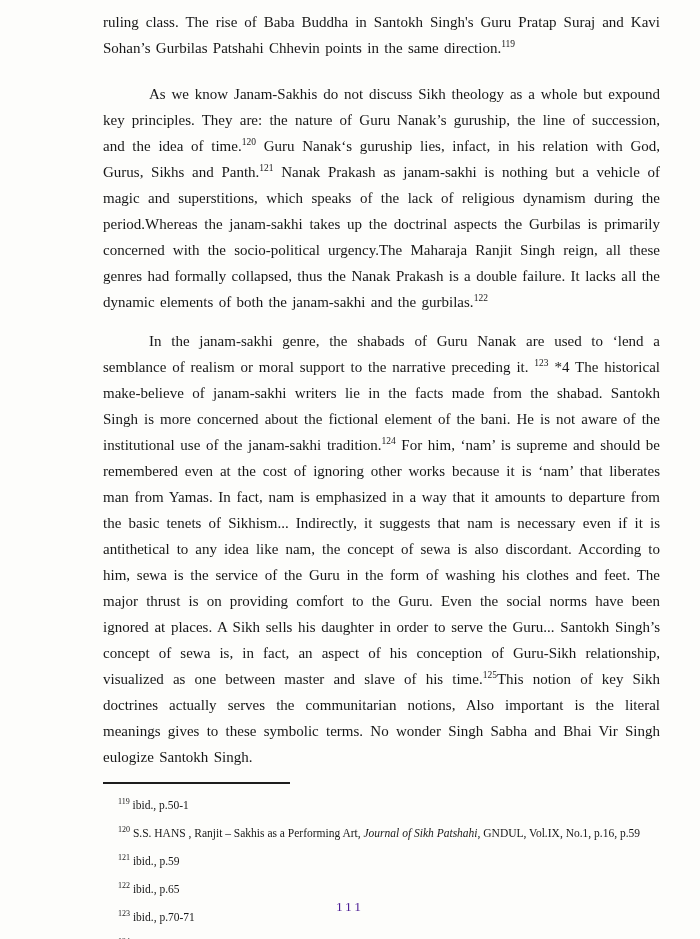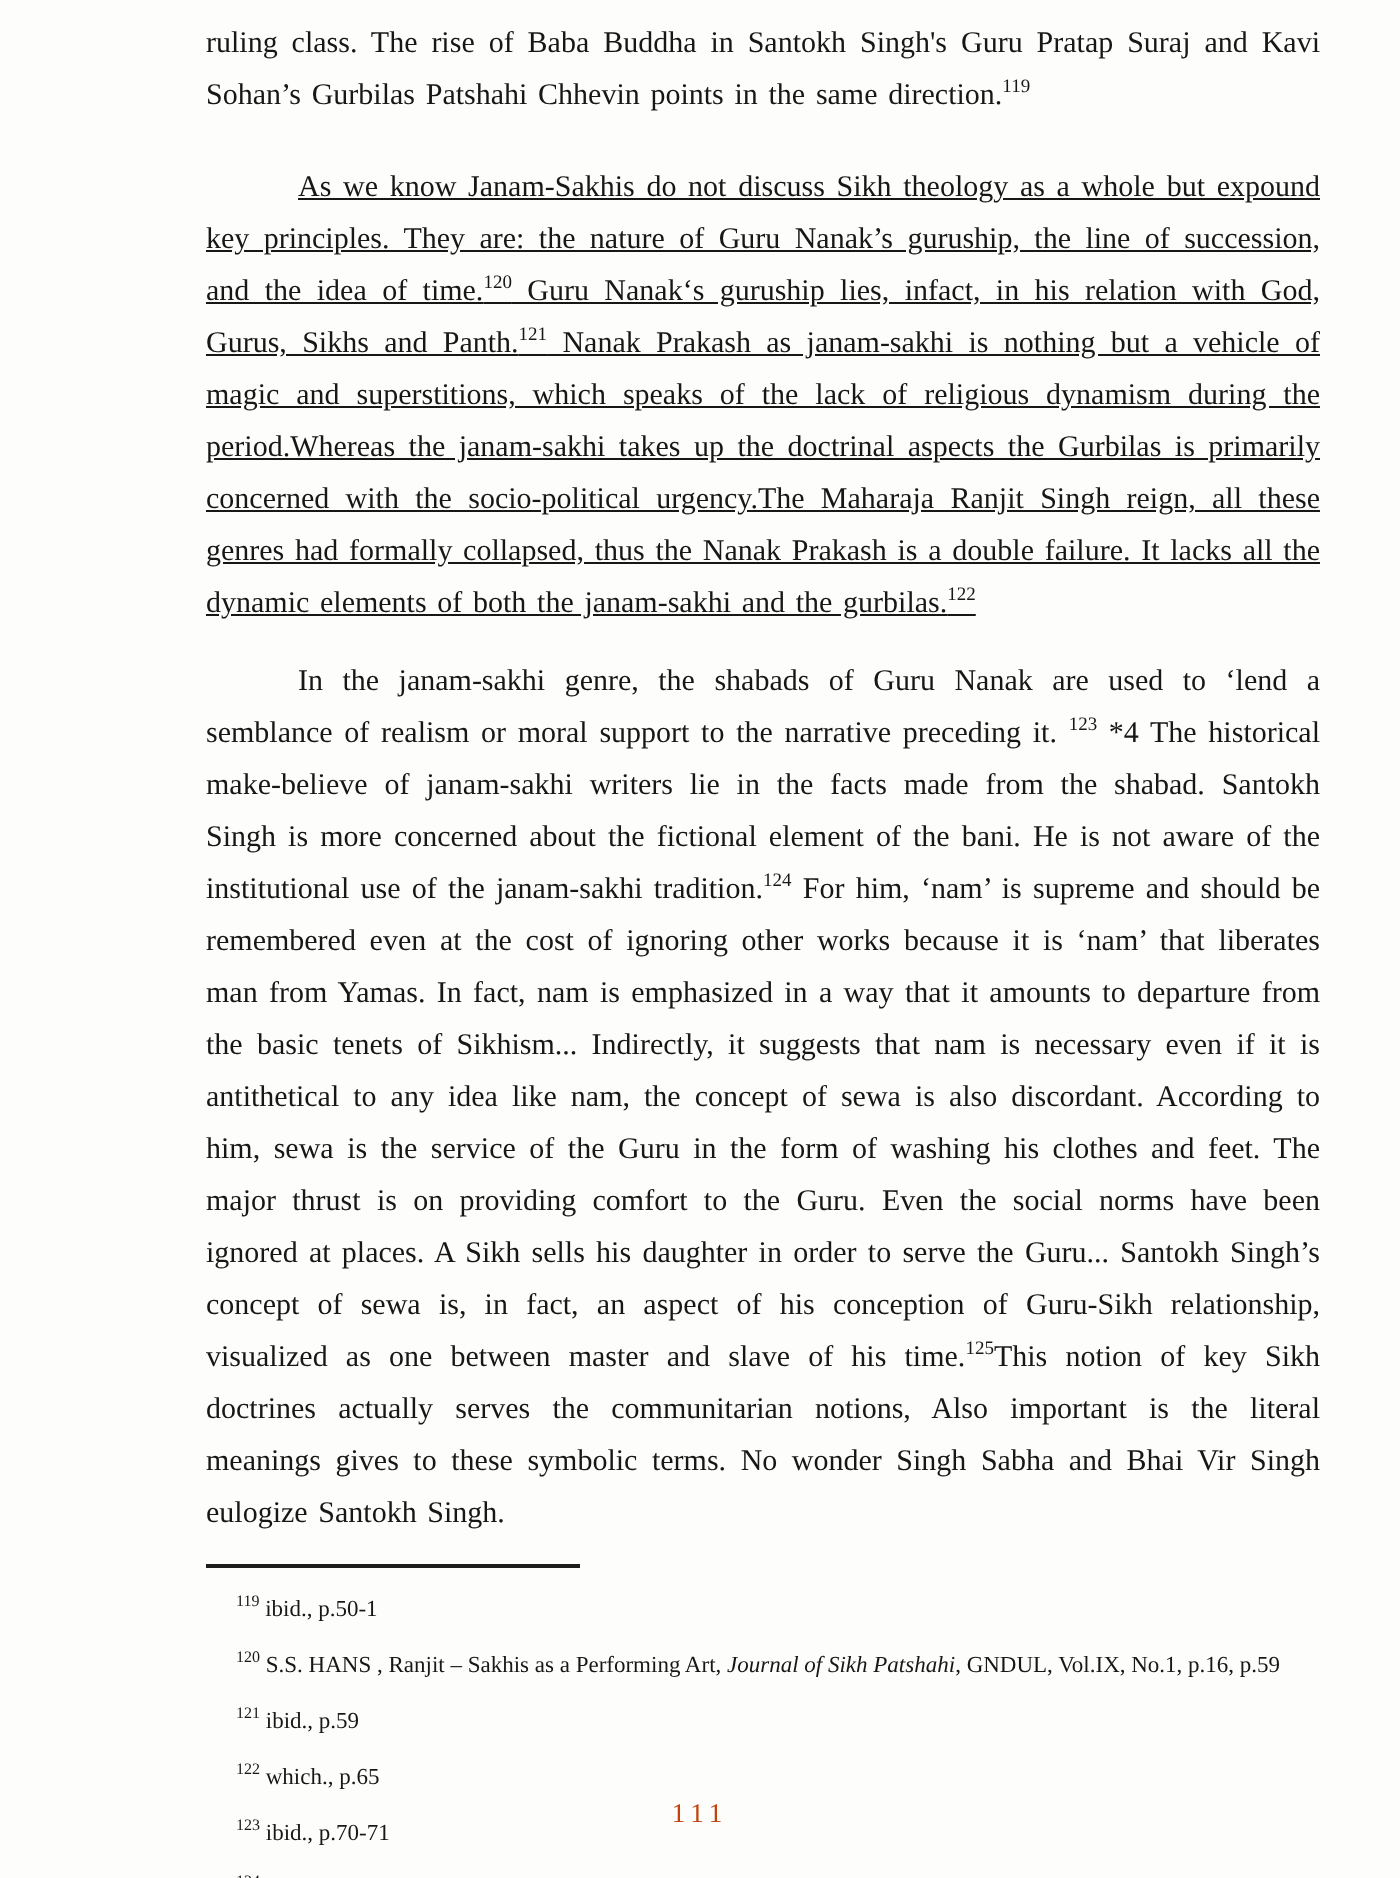--- a/index.html
+++ b/index.html
@@ -28,21 +28,21 @@
   .para {
     font-size: 15px;
     line-height: 26px;
     text-align: justify;
     word-spacing: 1.6px;
     margin: 0;
   }
   .para.indent {
     text-indent: 46px;
   }
-  #paragraphs .para:nth-child(2) { margin-top: 20px; text-decoration: underline; }
+  #paragraphs .para:nth-child(2) { margin-top: 20px; }
   #paragraphs .para:nth-child(3) { margin-top: 13px; }
   sup.fnref {
     font-size: 9.5px;
     line-height: 0;
     vertical-align: super;
     word-spacing: normal;
     letter-spacing: 0;
   }
   .fn-divider {
     width: 187px;
@@ -64,38 +64,38 @@
     font-size: 8px;
   }
   .page-number {
     position: absolute;
     top: 899px;
     left: 0;
     width: 700px;
     text-align: center;
     font-size: 13.5px;
     letter-spacing: 3px;
-    color: #c2410c;
+    color: #4c1d95;
   }
 </style>
 </head>
 <body>
 
 <div class="page">
   <div class="textblock">
     <div id="paragraphs">
         <p class="para"><span>ruling class. The rise of Baba Buddha in Santokh Singh's Guru Pratap Suraj and Kavi Sohan’s Gurbilas Patshahi Chhevin points in the same direction.</span><sup class="fnref">119</sup></p>
         <p class="para indent"><span>As we know Janam-Sakhis do not discuss Sikh theology as a whole but expound key principles. They are: the nature of Guru Nanak’s guruship, the line of succession, and the idea of time.</span><sup class="fnref">120</sup><span> Guru Nanak‘s guruship lies, infact, in his relation with God, Gurus, Sikhs and Panth.</span><sup class="fnref">121</sup><span> Nanak Prakash as janam-sakhi is nothing but a vehicle of magic and superstitions, which speaks of the lack of religious dynamism during the period.Whereas the janam-sakhi takes up the doctrinal aspects the Gurbilas is primarily concerned with the socio-political urgency.The Maharaja Ranjit Singh reign, all these genres had formally collapsed, thus the Nanak Prakash is a double failure. It lacks all the dynamic elements of both the janam-sakhi and the gurbilas.</span><sup class="fnref">122</sup></p>
         <p class="para indent"><span>In the janam-sakhi genre, the shabads of Guru Nanak are used to ‘lend a semblance of realism or moral support to the narrative preceding it. </span><sup class="fnref">123</sup><span> *4 The historical make-believe of janam-sakhi writers lie in the facts made from the shabad. Santokh Singh is more concerned about the fictional element of the bani. He is not aware of the institutional use of the janam-sakhi tradition.</span><sup class="fnref">124</sup><span> For him, ‘nam’ is supreme and should be remembered even at the cost of ignoring other works because it is ‘nam’ that liberates man from Yamas. In fact, nam is emphasized in a way that it amounts to departure from the basic tenets of Sikhism... Indirectly, it suggests that nam is necessary even if it is antithetical to any idea like nam, the concept of sewa is also discordant. According to him, sewa is the service of the Guru in the form of washing his clothes and feet. The major thrust is on providing comfort to the Guru. Even the social norms have been ignored at places. A Sikh sells his daughter in order to serve the Guru... Santokh Singh’s concept of sewa is, in fact, an aspect of his conception of Guru-Sikh relationship, visualized as one between master and slave of his time.</span><sup class="fnref">125</sup><span>This notion of key Sikh doctrines actually serves the communitarian notions, Also important is the literal meanings gives to these symbolic terms. No wonder Singh Sabha and Bhai Vir Singh eulogize Santokh Singh.</span></p>
       </div>
     <div class="fn-divider"></div>
     <div id="footnotes" class="footnotes">
         <p class="fn"><sup class="fnref">119</sup> <span>ibid., p.50-1</span></p>
         <p class="fn"><sup class="fnref">120</sup> <span>S.S. HANS , Ranjit – Sakhis as a Performing Art, </span><i>Journal of Sikh Patshahi</i><span>, GNDUL, Vol.IX, No.1, p.16, p.59</span></p>
         <p class="fn"><sup class="fnref">121</sup> <span>ibid., p.59</span></p>
-        <p class="fn"><sup class="fnref">122</sup> <span>which., p.65</span></p>
+        <p class="fn"><sup class="fnref">122</sup> <span>ibid., p.65</span></p>
         <p class="fn"><sup class="fnref">123</sup> <span>ibid., p.70-71</span></p>
         <p class="fn"><sup class="fnref">124</sup> <span>ibid., p.70-71</span></p>
         <p class="fn"><sup class="fnref">125</sup> <span>ibid., p.78-89</span></p>
       </div>
   </div>
   <div class="page-number">111</div>
 </div>
 
 </body></html>

